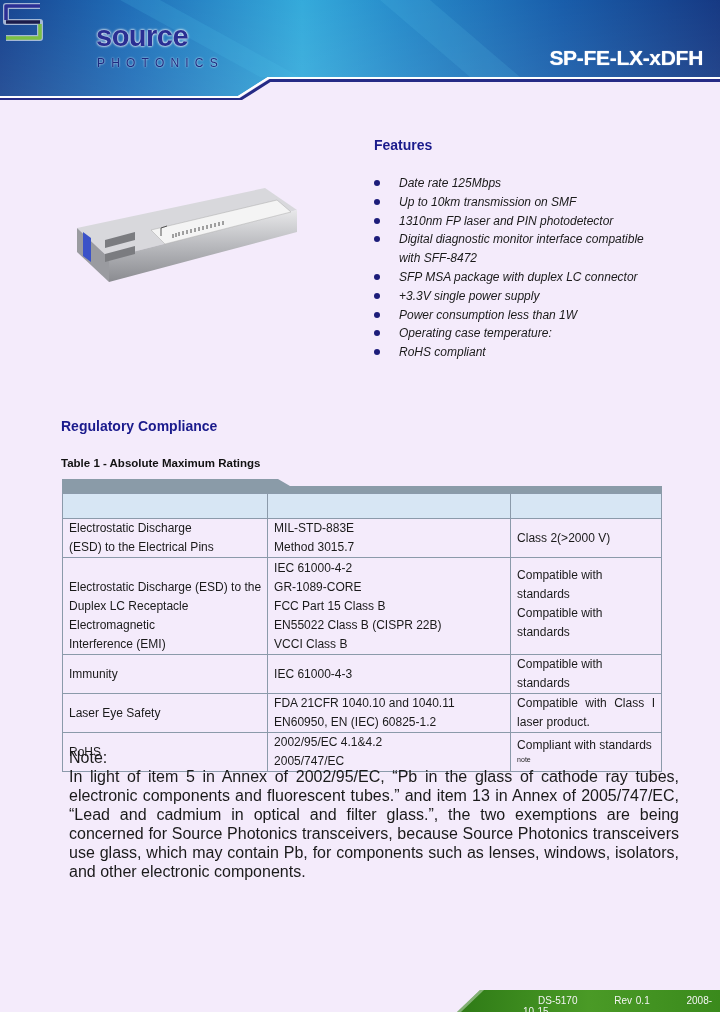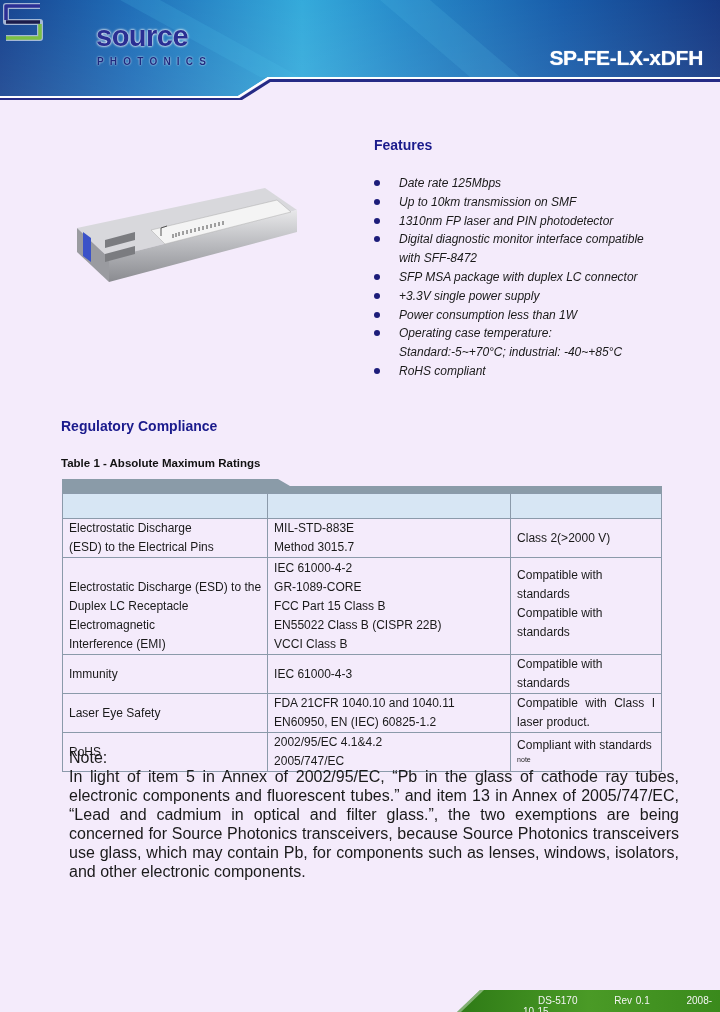--- a/index.html
+++ b/index.html
@@ -17,21 +17,21 @@
   }
   .banner svg { position: absolute; left: 0; top: 0; }
   .logo { position: absolute; left: 30px; top: 22px; width: 50px; height: 44px; }
   .brand-name {
     position: absolute; left: 96px; top: 20px;
     font-size: 29px; color: #2a2f93; font-weight: bold; letter-spacing: -0.5px;
     text-shadow: 0 0 3px #fff, 0 0 2px #fff;
   }
   .brand-sub {
     position: absolute; left: 97px; top: 56px;
-    font-size: 10px; color: #1e2a80; letter-spacing: 6.2px; font-weight: bold;
+    font-size: 12px; color: #1e2a80; letter-spacing: 6.2px; font-weight: normal;
     text-shadow: 0 0 2px #fff;
   }
   .doc-title {
     position: absolute; right: 17px; top: 46px;
     font-size: 21px; font-weight: bold; color: #ffffff;
     letter-spacing: -0.3px;
     text-shadow: 0 0 1px #c9d6f2;
   }
   
   .product { position: absolute; left: 65px; top: 180px; width: 240px; height: 120px; }
@@ -158,21 +158,21 @@
 
 <div class="features-title">Features</div>
 <ul class="features-list">
   <li><span class="bullet"></span><span>Date rate 125Mbps</span></li>
   <li><span class="bullet"></span><span>Up to 10km transmission on SMF</span></li>
   <li><span class="bullet"></span><span>1310nm FP laser and PIN photodetector</span></li>
   <li><span class="bullet"></span><span>Digital diagnostic monitor interface compatible</span><span class="cont">with SFF-8472</span></li>
   <li><span class="bullet"></span><span>SFP MSA package with duplex LC connector</span></li>
   <li><span class="bullet"></span><span>+3.3V single power supply</span></li>
   <li><span class="bullet"></span><span>Power consumption less than 1W</span></li>
-  <li><span class="bullet"></span><span>Operating case temperature:</span><span class="cont">Standard:-5~+70°C; industrial: -40~+85°C</span></li>
+  <li><span class="bullet"></span><span>Operating case temperature:</span></li>
   <li><span class="bullet"></span><span>RoHS compliant</span></li>
 </ul>
 
 <div class="reg-title">Regulatory Compliance</div>
 <div class="table-title">Table 1 - Absolute Maximum Ratings</div>
 
 <div class="tbl-wrap">
   <svg class="tbl-band" viewBox="0 0 600 14">
     <path d="M0,0 H216 L228,7 H600 V14 H0 Z" fill="#8a9ba8"></path>
   </svg>

